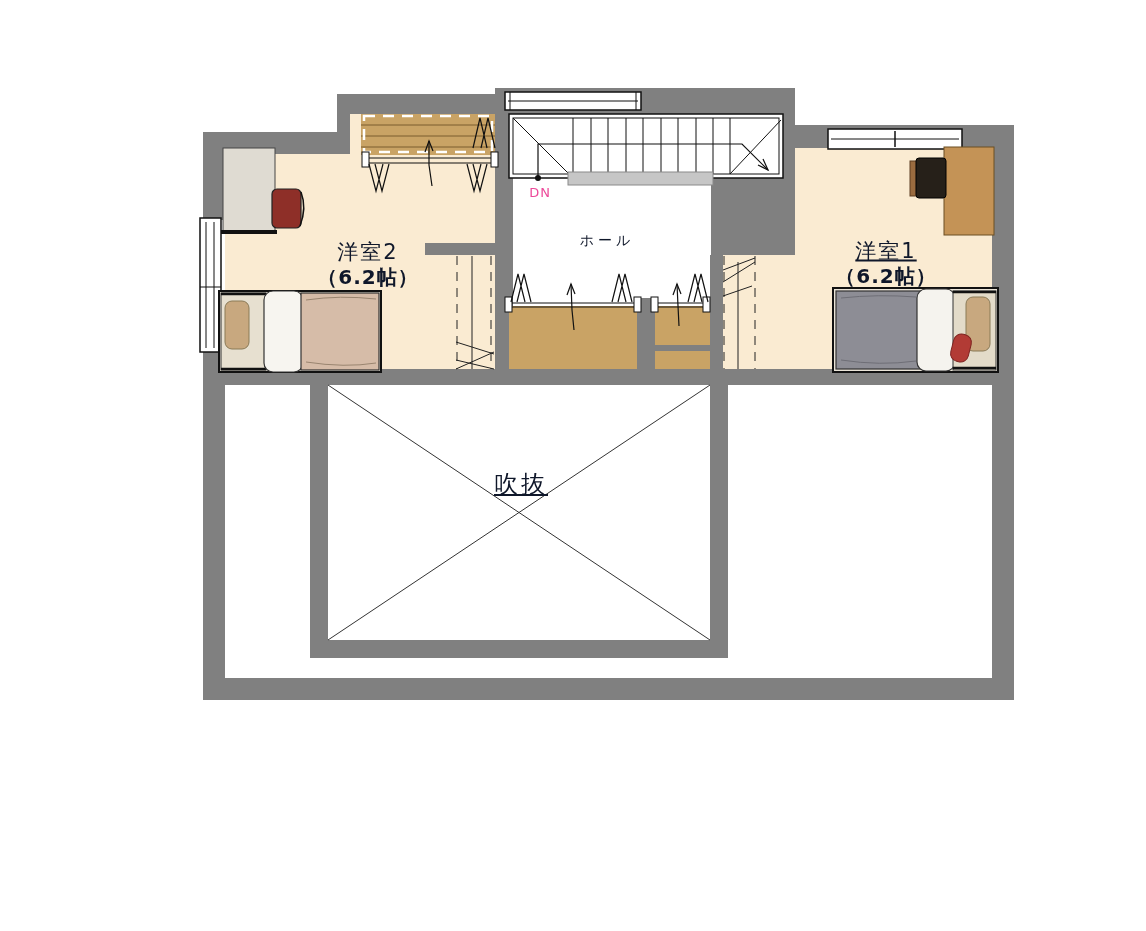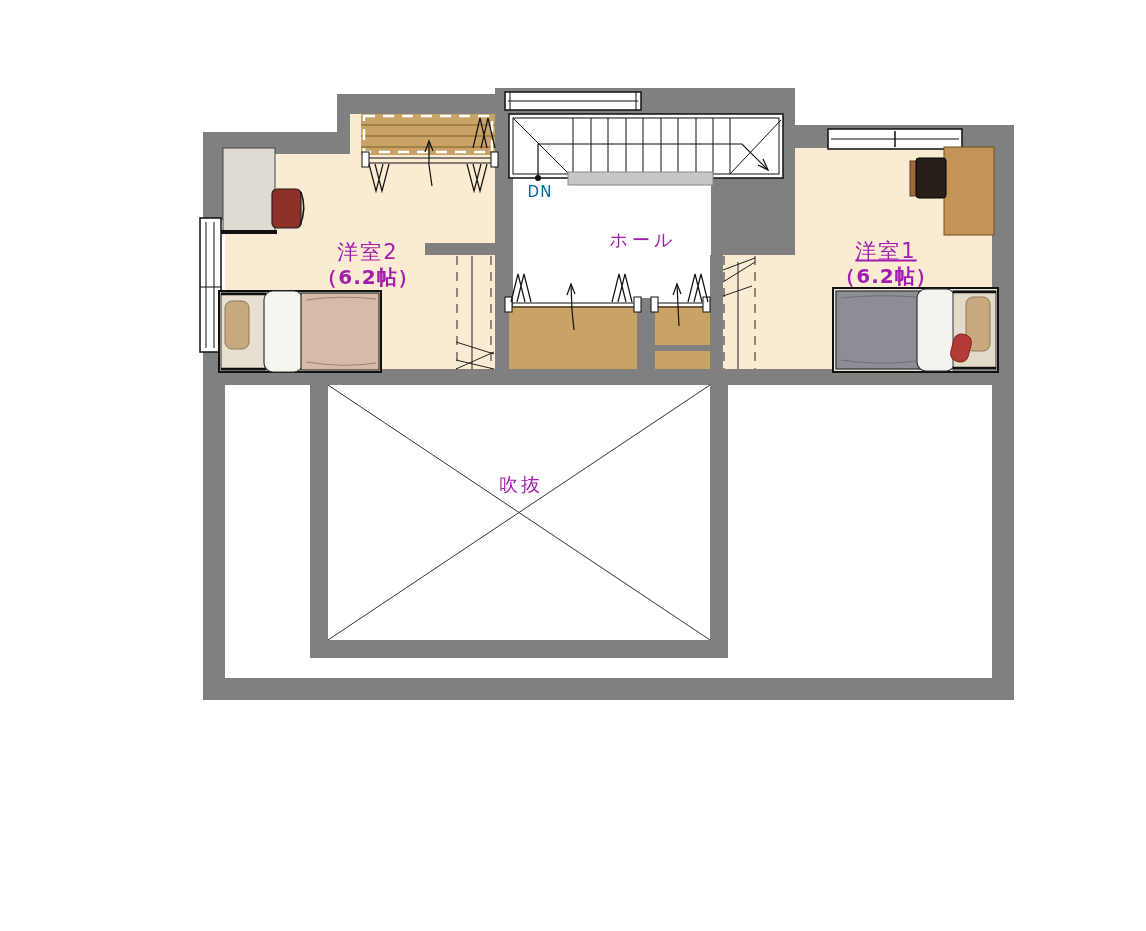--- a/index.html
+++ b/index.html
@@ -7,30 +7,30 @@
     position:relative;
     width:1146px;height:931px;
     background:#ffffff;
     font-family:"DejaVu Sans","Liberation Sans",sans-serif;
     overflow:hidden;
   }
   .plan-canvas svg{position:absolute;left:0;top:0;}
   .room-label{
     position:absolute;
     transform:translate(-50%,-50%);
-    color:#a21caf;
+    color:#0f172a;
     white-space:nowrap;
     text-align:center;
     line-height:1;
   }
   .room-name{font-size:21px;letter-spacing:2px;font-weight:500;}
   .room-size{font-size:20px;letter-spacing:1px;font-weight:600;}
-  .hall-name{font-size:18px;letter-spacing:4px;margin-left:36px;}
-  .void-name{font-size:19px;letter-spacing:3px;}
-  .dn-label{font-size:15px;letter-spacing:1px;color:#0369a1;font-weight:500;}
+  .hall-name{font-size:14px;letter-spacing:4px;}
+  .void-name{font-size:24px;letter-spacing:3px;text-decoration:underline;}
+  .dn-label{font-size:13px;letter-spacing:1px;color:#ec4899;font-weight:500;}
 </style>
 </head>
 <body>
 
 <div class="plan-canvas">
 
 <svg width="1146" height="931" viewBox="0 0 1146 931">
 
   <g>
     <rect x="225" y="154" width="270" height="216" fill="#FAEBD2"></rect>

